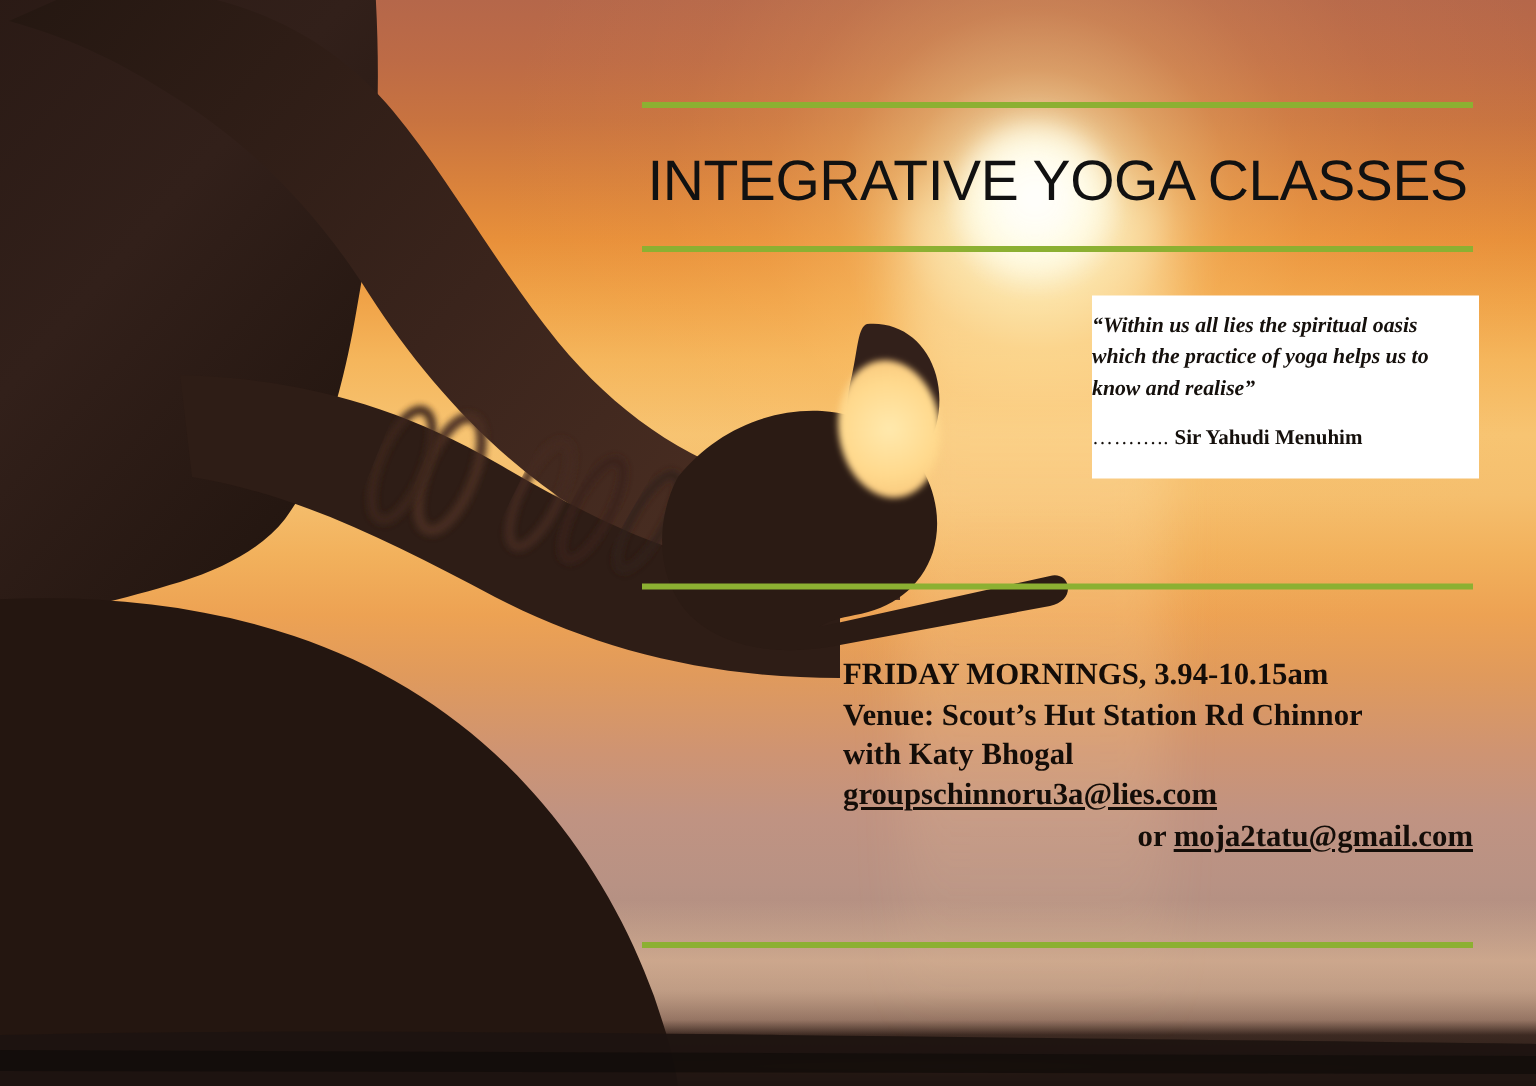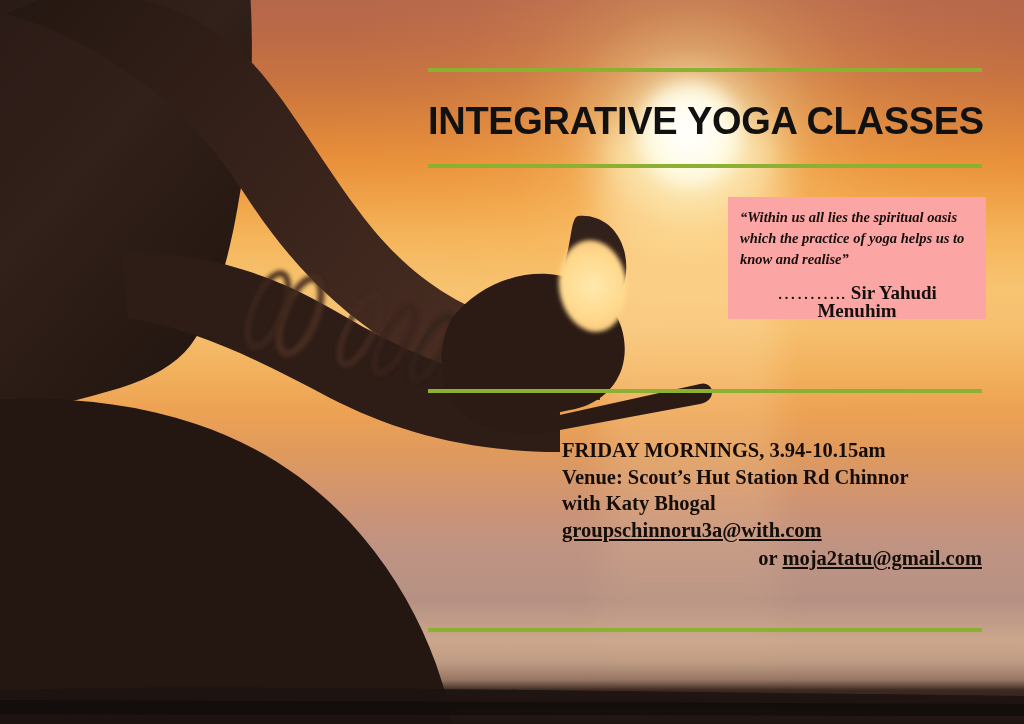--- a/index.html
+++ b/index.html
@@ -97,50 +97,49 @@
   }
   .rule.r1{top:68px;}
   .rule.r2{top:164px;}
   .rule.r3{top:389px;}
   .rule.r4{top:628px;}
 
   
   .title{
     position:absolute;
     left:428px;width:554px;top:100px;
-    text-align:left;
+    text-align:center;
     font-family:"Liberation Sans",sans-serif;
-    font-weight:bold;
+    font-weight:normal;
     font-size:38px;
     letter-spacing:-0.3px;
     color:#111;
     white-space:nowrap;
   }
 
   
   .quote-box{
     position:absolute;
     left:728px;top:197px;width:258px;height:122px;
-    background:#fca5a5;
+    background:#ffffff;
     box-sizing:border-box;
-    padding:10px 12px 8px 12px;
+    padding:10px 12px 8px 0;
   }
   .quote-text{
     font-family:"Liberation Serif",serif;
     font-style:italic;font-weight:bold;
     font-size:14.5px;line-height:21px;
     color:#15100c;
     margin:0;
   }
   .quote-attr{
     font-family:"Liberation Serif",serif;
-    font-size:19px;line-height:18px;
+    font-size:14px;line-height:18px;
     color:#15100c;
     margin:14px 0 0 0;
-    text-align:center;
   }
   .quote-attr .dots{font-weight:normal;letter-spacing:.5px;}
   .quote-attr .name{font-weight:bold;}
 
   
   .contact{
     position:absolute;
     left:562px;top:437px;width:420px;
     font-family:"Liberation Serif",serif;
     font-weight:bold;
@@ -285,21 +284,21 @@
       <span class="dots">………..</span>
       <span class="name">Sir Yahudi Menuhim</span>
     </p>
   </div>
 
   <div class="contact">
     <div class="line">FRIDAY MORNINGS, 3.94-10.15am</div>
     <div class="line">Venue: Scout’s Hut Station Rd Chinnor</div>
     <div class="line">with Katy Bhogal</div>
     <div class="line">
-      <span class="email">groupschinnoru3a@with.com</span>
+      <span class="email">groupschinnoru3a@lies.com</span>
     </div>
     <div class="line or-line">
       <span>or</span>
       <span class="email">moja2tatu@gmail.com</span>
     </div>
   </div>
 
 </div>
 
 </body></html>

